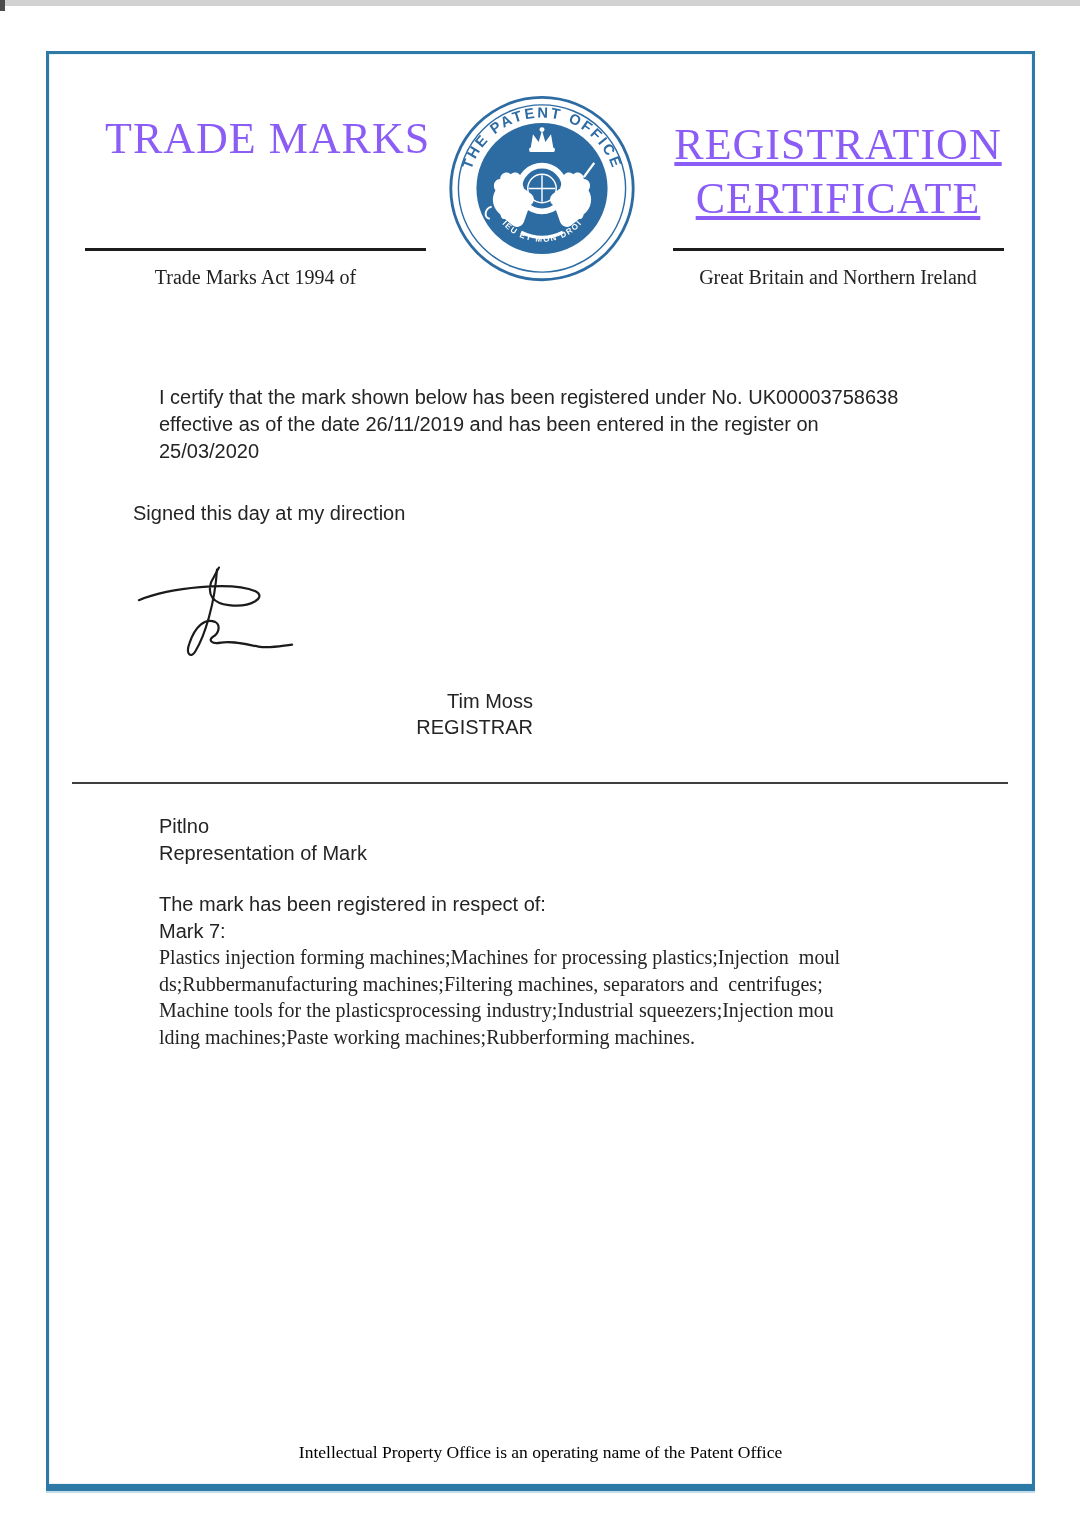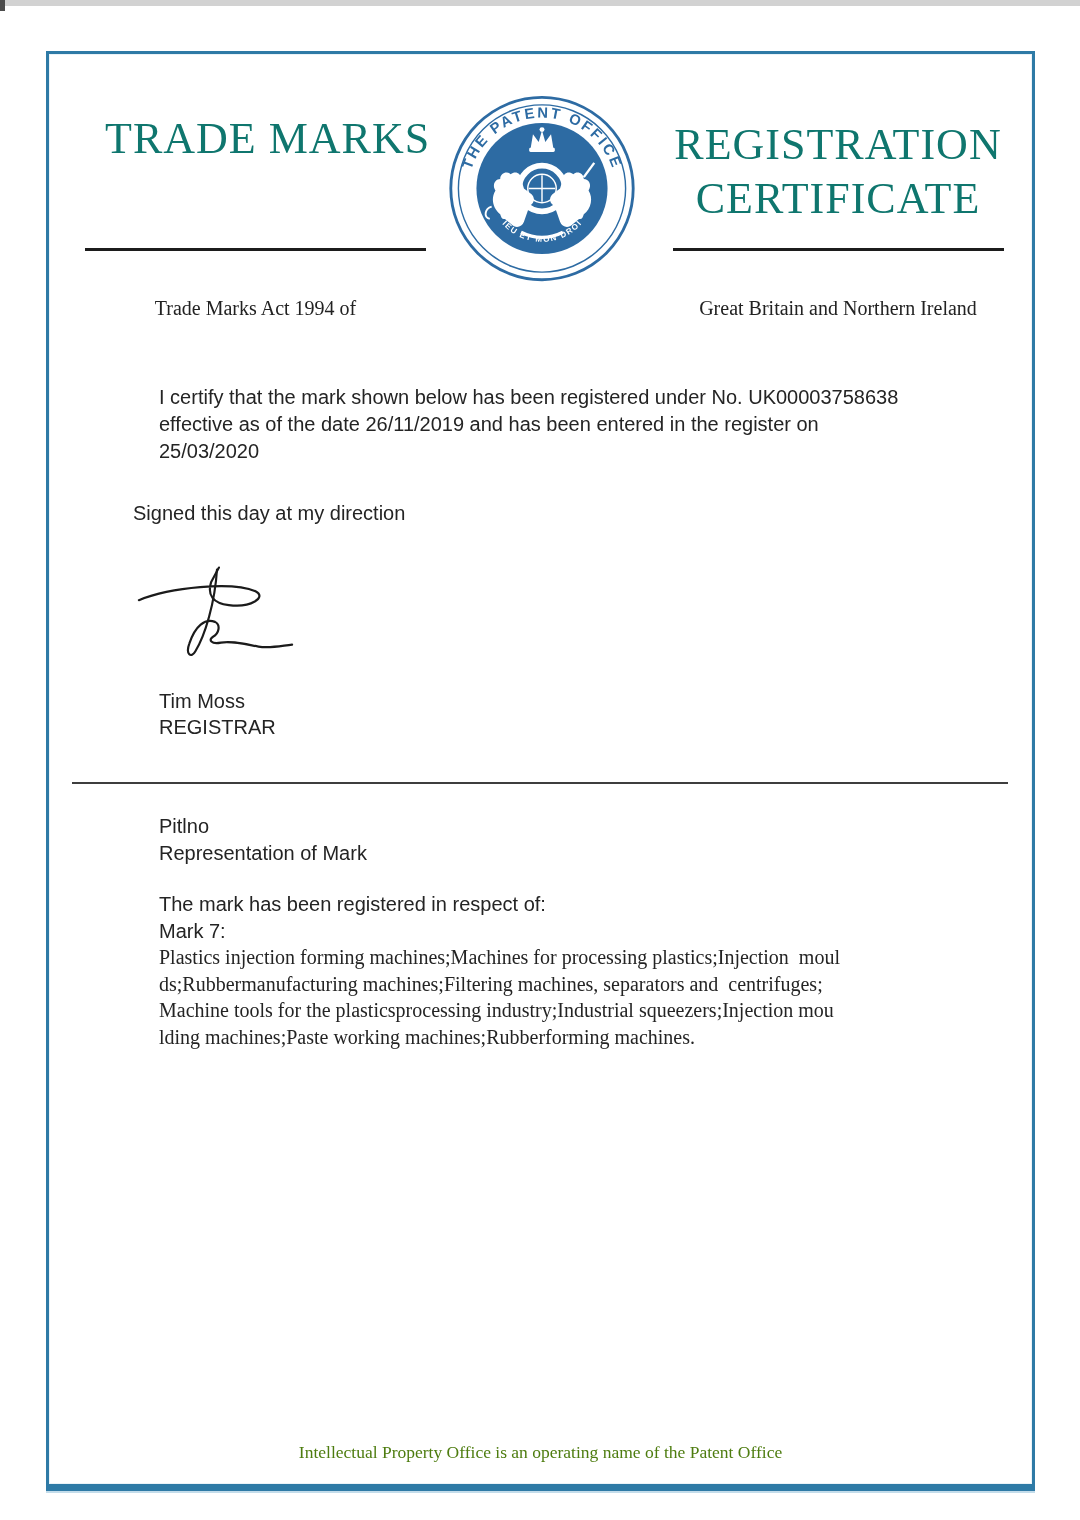--- a/index.html
+++ b/index.html
@@ -15,51 +15,51 @@
   .top-strip{position:absolute;left:0;top:0;width:1080px;height:6px;background:#d2d2d2;}
   .top-strip-dark{position:absolute;left:0;top:0;width:5px;height:11px;background:#4c4c4c;}
 
   .frame{
     position:absolute;left:46px;top:51px;width:983px;height:1430px;
     border:3px solid #2e7aa6;
     border-bottom:7px solid #2e7aa6;
     box-shadow:0 2px 0 #c3dcea, inset 0 0 0 1px #eaf3f8;
   }
 
-  .hdr{position:absolute;font-family:"Liberation Serif",serif;color:#0f766e;
+  .hdr{position:absolute;font-family:"Liberation Serif",serif;color:#8b5cf6;
        font-size:44px;line-height:54px;letter-spacing:1px;}
   .hdr-left{left:105px;top:112px;width:360px;text-align:left;}
-  .hdr-right{left:660px;top:118px;width:356px;text-align:center;}
+  .hdr-right{left:660px;top:118px;width:356px;text-align:center;text-decoration:underline;}
 
   .rule{position:absolute;height:3px;background:#1c1c1c;}
   .rule-left{left:85px;top:248px;width:341px;}
   .rule-right{left:673px;top:248px;width:331px;}
 
   .sub{position:absolute;font-family:"Liberation Serif",serif;font-size:20px;
-       color:#222;text-align:center;margin-top:31px;}
+       color:#222;text-align:center;}
   .sub-left{left:85px;top:266px;width:341px;}
   .sub-right{left:655px;top:266px;width:366px;}
 
   .seal{position:absolute;left:447px;top:89px;width:190px;height:199px;}
 
   .bodytext{position:absolute;left:133px;font-size:20px;line-height:27px;color:#242424;}
   .bodytext div{white-space:pre;margin-left:26px;}
 
   .certify{top:384px;width:840px;}
   .signedline{top:500px;width:600px;}
   .signature{position:absolute;left:131px;top:560px;width:168px;height:104px;}
-  .signatory{top:688px;width:400px;line-height:26px;}
+  .signatory{top:688px;width:400px;line-height:26px;text-align:right;}
   .divider{position:absolute;left:72px;top:782px;width:936px;height:2px;background:#3e3e3e;}
   .representation{top:813px;width:600px;}
   .respect{top:891px;width:700px;line-height:26.5px;}
   .goods{top:944px;width:845px;line-height:26.6px;font-family:Liberation Serif, serif;}
 
   .footer{
     position:absolute;left:46px;top:1442px;width:989px;
-    font-family:"Liberation Serif",serif;font-size:17.5px;color:#4d7c0f;
+    font-family:"Liberation Serif",serif;font-size:17.5px;color:#000000;
     text-align:center;
   }
 </style>
 </head>
 <body>
 
 <div class="page">
 
   <div class="top-strip"></div>
   <div class="top-strip-dark"></div>

